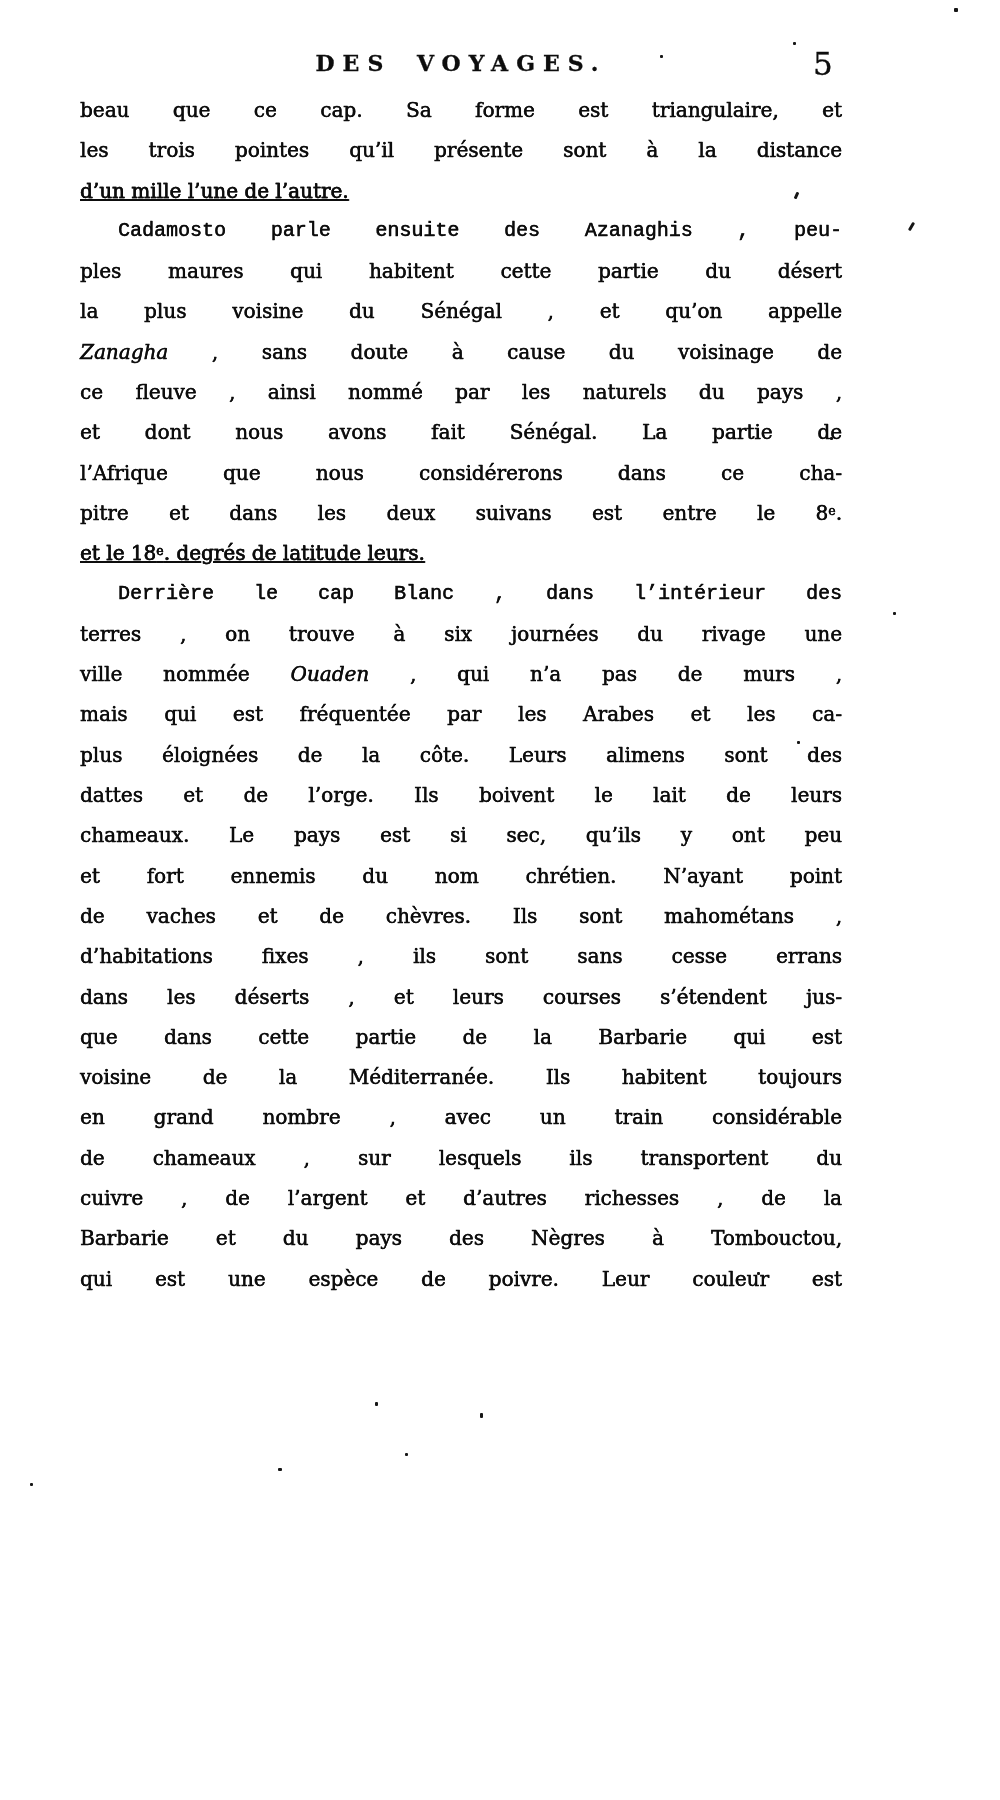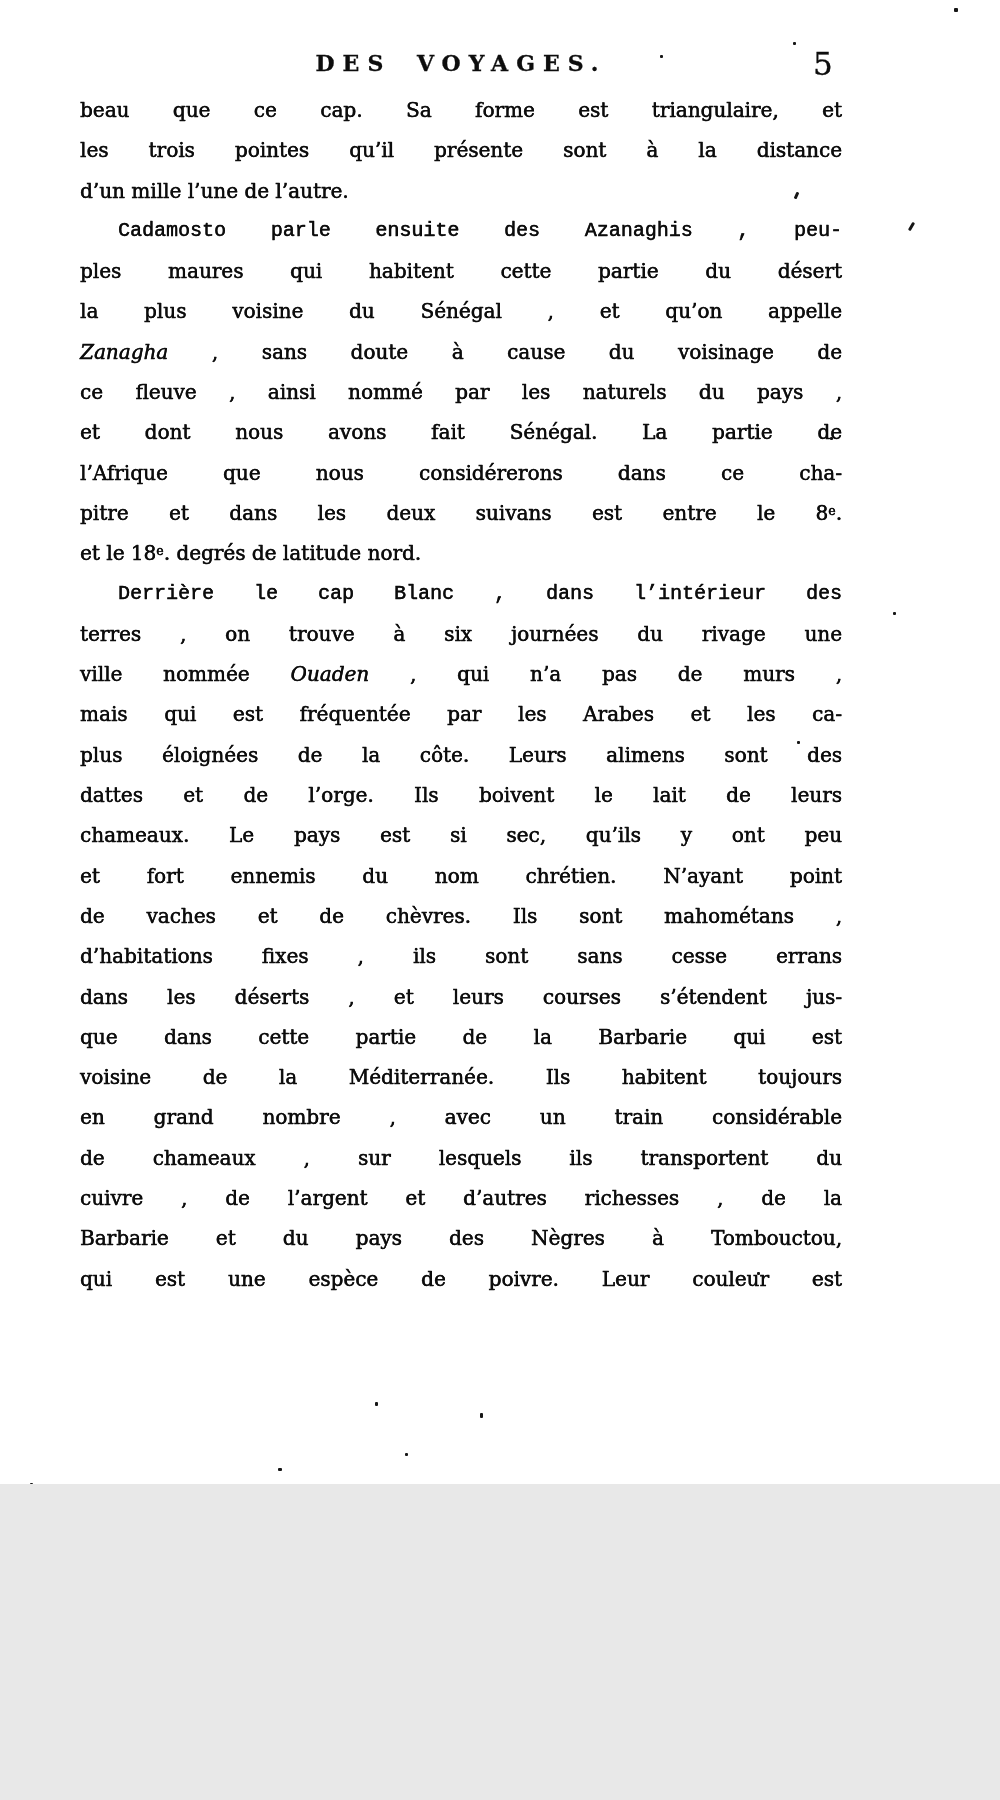--- a/index.html
+++ b/index.html
@@ -1,18 +1,18 @@
 <!DOCTYPE html>
 <html><head>
 <meta charset="utf-8">
 <style>
   html,body{margin:0;padding:0;background:#e8e8e8;}
   .page{
     position:relative;
-    width:1000px;height:1484px;
+    width:1000px;height:1800px;
     background:#ffffff;
     overflow:hidden;
     font-family:"DejaVu Serif", serif;
     color:#0d0d0d;
   }
   
   .running-header{
     position:absolute;
     left:80px;top:50px;width:762px;height:44px;
   }
@@ -43,20 +43,21 @@
   }
   .text-line{
     text-align:justify;
     text-align-last:justify;
     white-space:normal;
     height:40.3px;
     overflow:visible;
   }
   .text-line.nojust{
     text-align-last:auto;
+    text-decoration:underline;
   }
   .text-line.indent{
     text-indent:38px;
     font-family:Liberation Mono, monospace;
   }
   .text-line em{font-style:italic;}
   .text-line .sup{
     font-size:0.62em;
     position:relative;
     top:-0.42em;
@@ -84,21 +85,21 @@
       <div class="text-line"><span>les trois pointes qu’il présente sont à la distance</span></div>
       <div class="text-line nojust"><span>d’un mille l’une de l’autre.</span></div>
       <div class="text-line indent"><span>Cadamosto parle ensuite des Azanaghis , peu-</span></div>
       <div class="text-line"><span>ples maures qui habitent cette partie du désert</span></div>
       <div class="text-line"><span>la plus voisine du Sénégal , et qu’on appelle</span></div>
       <div class="text-line"><em>Zanagha</em><span> , sans doute à cause du voisinage de</span></div>
       <div class="text-line"><span>ce fleuve , ainsi nommé par les naturels du pays ,</span></div>
       <div class="text-line"><span>et dont nous avons fait Sénégal. La partie de</span></div>
       <div class="text-line"><span>l’Afrique que nous considérerons dans ce cha-</span></div>
       <div class="text-line"><span>pitre et dans les deux suivans est entre le 8</span><span class="sup">e</span><span>.</span></div>
-      <div class="text-line nojust"><span>et le 18</span><span class="sup">e</span><span>. degrés de latitude nord.</span></div>
+      <div class="text-line nojust"><span>et le 18</span><span class="sup">e</span><span>. degrés de latitude leurs.</span></div>
       <div class="text-line indent"><span>Derrière le cap Blanc , dans l’intérieur des</span></div>
       <div class="text-line"><span>terres , on trouve à six journées du rivage une</span></div>
       <div class="text-line"><span>ville nommée </span><em>Ouaden</em><span> , qui n’a pas de murs ,</span></div>
       <div class="text-line"><span>mais qui est fréquentée par les Arabes et les ca-</span></div>
       <div class="text-line"><span>plus éloignées de la côte. Leurs alimens sont des</span></div>
       <div class="text-line"><span>dattes et de l’orge. Ils boivent le lait de leurs</span></div>
       <div class="text-line"><span>chameaux. Le pays est si sec, qu’ils y ont peu</span></div>
       <div class="text-line"><span>et fort ennemis du nom chrétien. N’ayant point</span></div>
       <div class="text-line"><span>de vaches et de chèvres. Ils sont mahométans ,</span></div>
       <div class="text-line"><span>d’habitations fixes , ils sont sans cesse errans</span></div>

